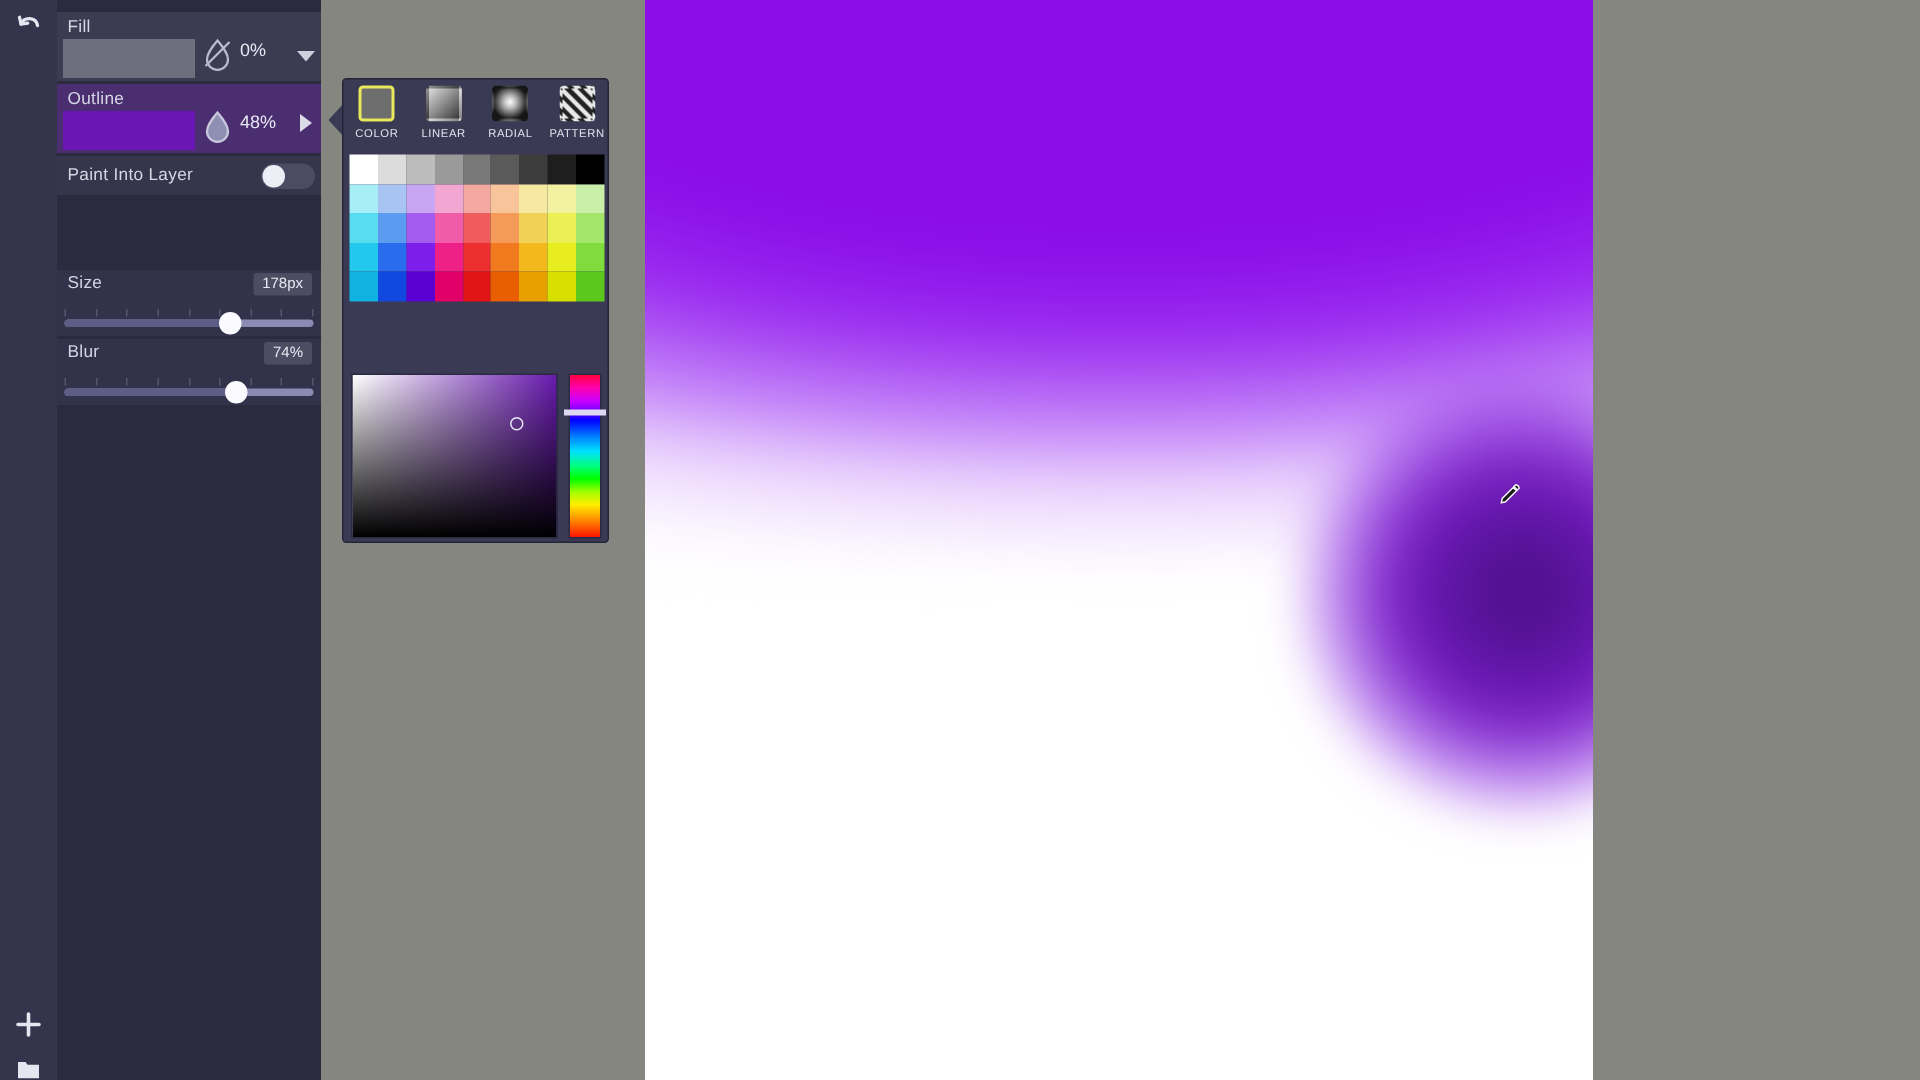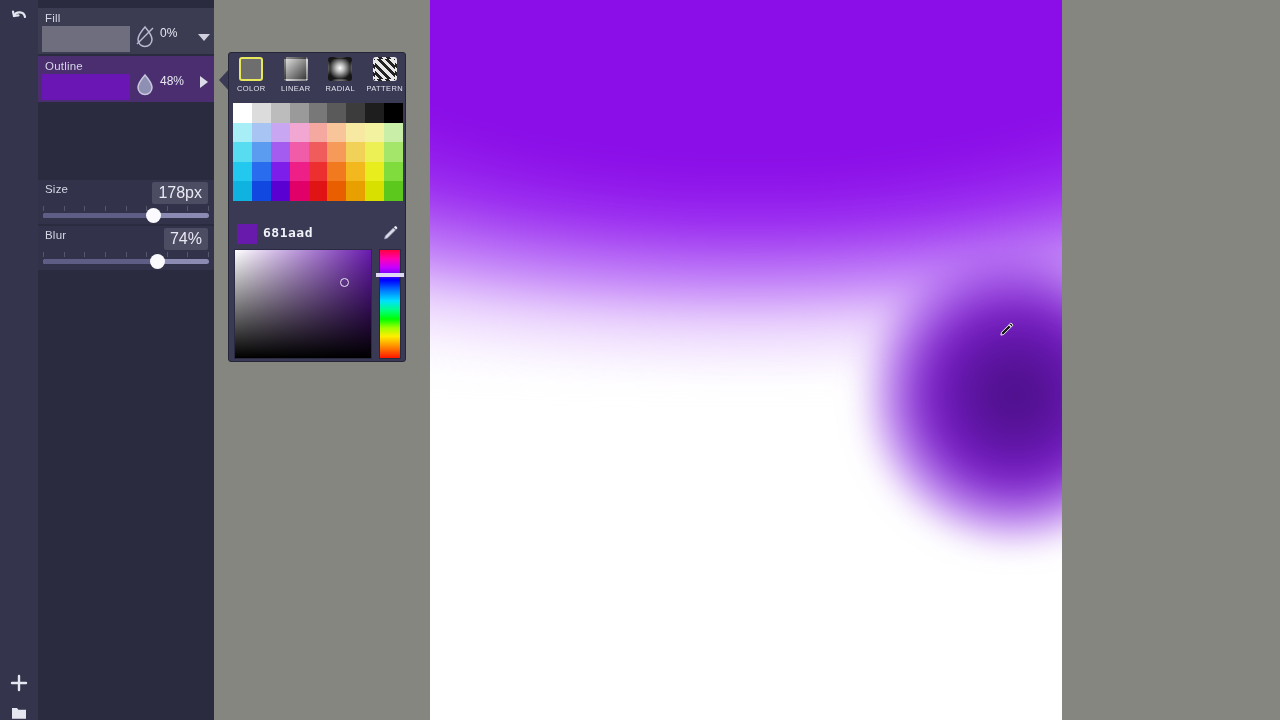--- a/index.html
+++ b/index.html
@@ -119,21 +119,21 @@
     border-right: 7px solid transparent; border-top: 8px solid #cfcfdd;
   }
 
   
   .slider-row { position: absolute; left: 0; width: 176px; height: 44px; background: #32324a; }
   #size-row { top: 180px; }
   #blur-row { top: 226px; }
   .slider-row .label { position: absolute; left: 7px; top: 3px; }
   .val-badge {
     position: absolute; right: 6px; top: 2px;
-    background: #4c4c63; color: #e9e9f3; font-size: 16px;
+    background: #4c4c63; color: #e9e9f3; font-size: 10px;
     padding: 2px 6px; border-radius: 2px;
   }
   .track-wrap { position: absolute; left: 5px; top: 26px; width: 166px; height: 16px; }
   .ticks { position: absolute; left: 0; top: 0; width: 166px; height: 5px; }
   .tick { position: absolute; top: 0; width: 1px; height: 5px; background: #55556c; }
   .track {
     position: absolute; left: 0; top: 7px; width: 166px; height: 5px;
     background: #8a8ab2; border-radius: 3px;
   }
   .track-fill {
@@ -276,20 +276,26 @@
       <div class="swatch-chip" id="outline-chip" style="background: rgb(106, 22, 180);"></div>
       <div class="droplet">
         <svg width="22" height="24" viewBox="0 0 22 24">
           <path d="M11 3 C11 3, 4 11, 4 15.5 A7 7 0 0 0 18 15.5 C18 11, 11 3, 11 3 z" fill="#8f8fb4" stroke="#c8c8dc" stroke-width="1.5"></path>
         </svg>
       </div>
       <span class="opacity-text">48%</span>
       <div class="caret-right"></div>
     </div>
 
+    <div class="prop-row" id="paint-row">
+      <span class="label">Paint Into Layer</span>
+      <div class="toggle">
+        <div class="knob"></div>
+      </div>
+    </div>
 
 
     <div class="slider-row" id="size-row">
       <span class="label">Size</span>
       <span class="val-badge">178px</span>
       <div class="track-wrap">
         <div class="ticks">
             <div class="tick" style="left: 0px;"></div>
             <div class="tick" style="left: 20.625px;"></div>
             <div class="tick" style="left: 41.25px;"></div>
@@ -395,30 +401,20 @@
       <div style="background: rgb(16, 72, 224);"></div>
       <div style="background: rgb(90, 0, 210);"></div>
       <div style="background: rgb(224, 0, 104);"></div>
       <div style="background: rgb(224, 20, 20);"></div>
       <div style="background: rgb(232, 94, 0);"></div>
       <div style="background: rgb(232, 160, 0);"></div>
       <div style="background: rgb(216, 224, 0);"></div>
       <div style="background: rgb(92, 200, 30);"></div>
     </div>
 
-  <div id="hex-row">
-    <div id="hex-chip" style="background: rgb(104, 26, 173);"></div>
-    <span id="hex-value">681aad</span>
-    <div id="eyedropper">
-      <svg width="22" height="22" viewBox="0 0 22 22">
-        <path d="M16.2 3.0 a2.4 2.4 0 0 1 2.2 2.2 l-1.3 1.3 -2.2-2.2 z" fill="#f0f0f8"></path>
-        <path d="M14.4 4.9 l2.1 2.1 -8.1 8.1 -2.9 .8 .8-2.9 z" fill="#dcdce8" stroke="#9a9ab4" stroke-width=".7"></path>
-      </svg>
-    </div>
-  </div>
 
   <div id="sv-square" style="background: linear-gradient(to top, rgb(0, 0, 0) 0%, rgba(0, 0, 0, 0) 100%), linear-gradient(to right, rgb(255, 255, 255) 0%, rgb(104, 26, 173) 100%);">
     <div id="sv-cursor" style="left: 105.4px; top: 28px;"></div>
   </div>
 
   <div id="hue-strip"></div>
   <div id="hue-handle" style="top: 220.2px;"></div>
 </div>
 
 </body></html>

